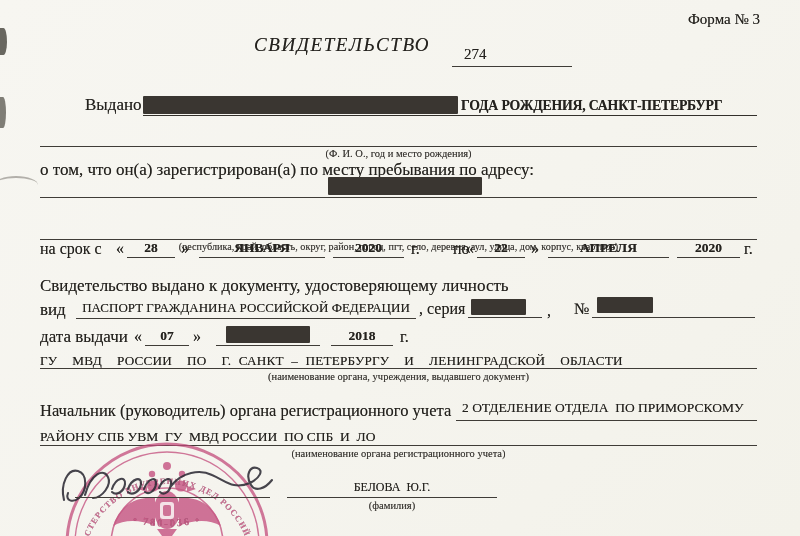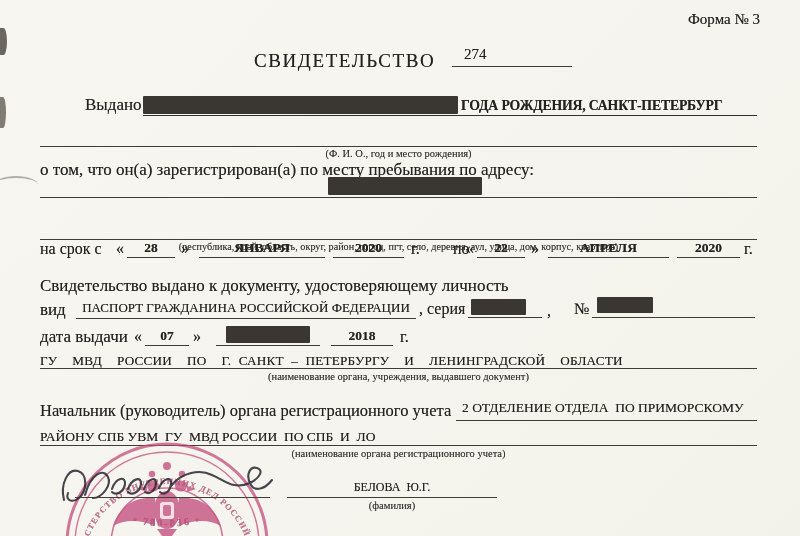--- a/index.html
+++ b/index.html
@@ -13,21 +13,21 @@
   .abs{position:absolute;}
   .cap{font-size:10.5px; color:#3a3733; text-align:center;}
   .rule{border-bottom:1.3px solid #3f3c37;}
   .rule2{border-bottom:1.6px solid #33302b;}
   .blank{border-bottom:1.3px solid #3f3c37; text-align:center; font-weight:bold; font-size:13.5px;}
   .redact{background:#3a3631; border-radius:1px;}
   .caps{font-size:13.2px; letter-spacing:0.2px;}
   .keep{white-space:pre;}
 
   .form-no{right:40px; top:11px; font-size:15px;}
-  .title{left:254px; top:50px; font-size:19px; letter-spacing:1.6px;}
+  .title{left:254px; top:34px; font-size:19px; letter-spacing:1.6px;font-style:italic;}
   .num-blank{left:452px; top:45px; width:120px; height:21px;}
   .num-blank span{padding-left:12px; font-size:15px;}
   .subtitle{left:243px; top:64px; font-size:17px;}
 
   .issued-label{left:85px; top:95px; font-size:17px;}
   .box-name{left:143px; top:96px; width:315px; height:18px;}
   .issued-suffix{left:461px; top:98px; font-size:13.8px; font-weight:bold; letter-spacing:-0.2px;}
   .line-issued{left:143px; top:97px; width:614px; height:18px;}
   .line-fio{left:40px; top:128px; width:717px; height:18px;}
   .cap-fio{left:40px; top:148px; width:717px;}

